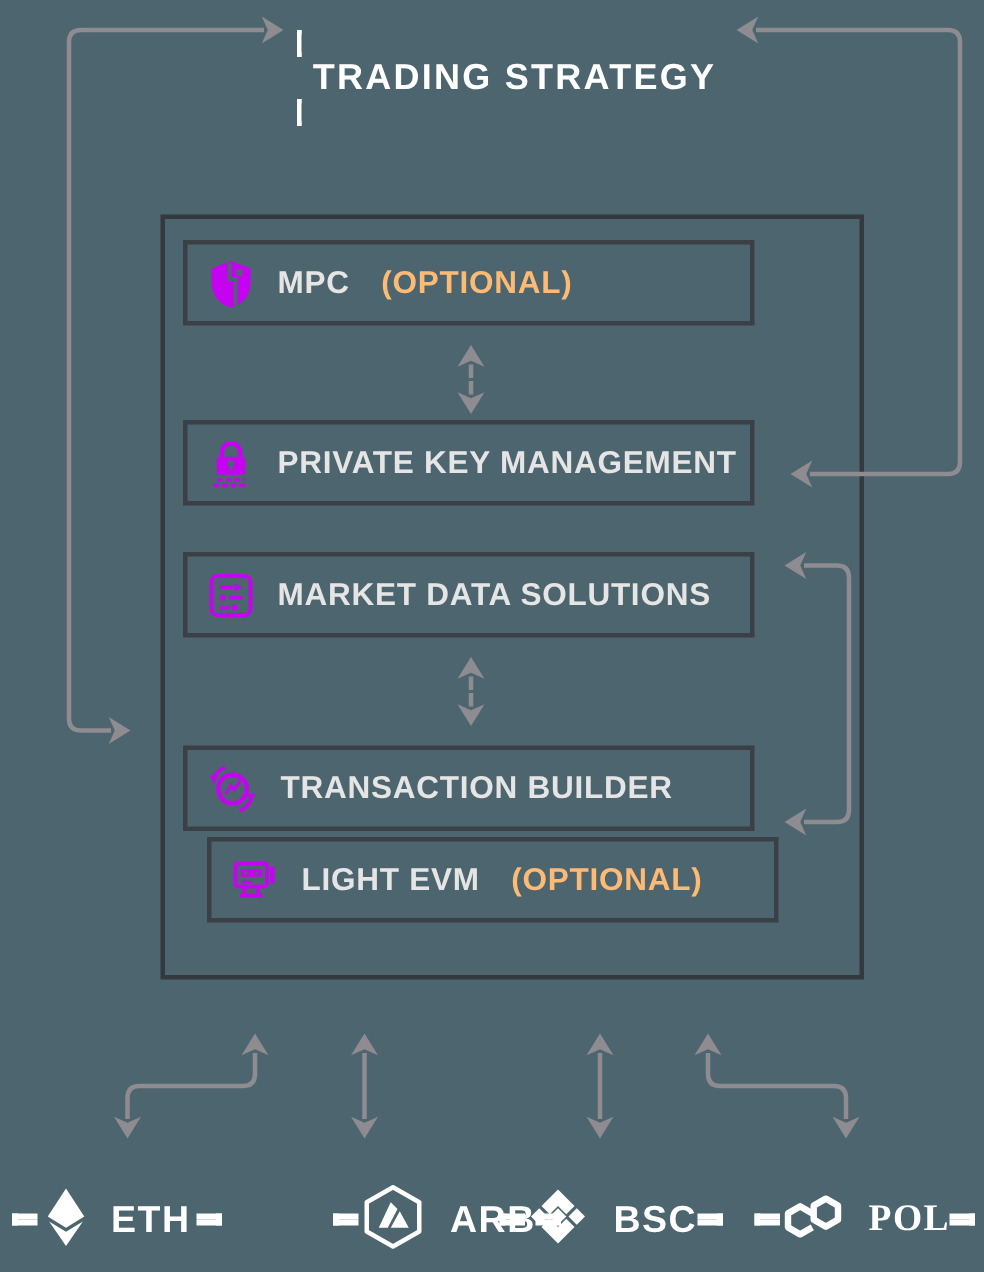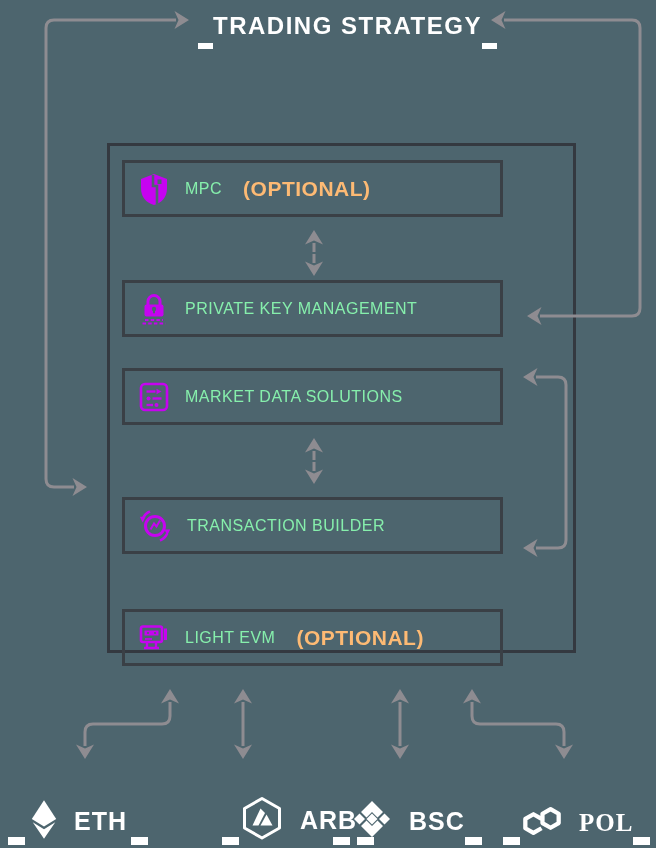--- a/index.html
+++ b/index.html
@@ -4,52 +4,52 @@
 <style>
   html,body{margin:0;padding:0;background:#4D656E;}
   #canvas{
     position:relative;width:656px;height:848px;overflow:hidden;
     background:#4D656E;
     font-family:"Liberation Sans", sans-serif;
     -webkit-font-smoothing:antialiased;
   }
   
   .title-wrap{
-    position:absolute;left:198px;top:2px;width:290px;height:47px;
-    display:flex;align-items:flex-end;justify-content:space-between;
+    position:absolute;left:198px;top:20px;width:290px;height:47px;
+    display:flex;align-items:flex-start;justify-content:space-between;flex-direction:column;
   }
   .title-label{
     align-self:center;color:#FFFFFF;font-size:24px;font-weight:bold;
     letter-spacing:1.5px;white-space:nowrap;
   }
   .brk{flex:0 0 12px;}
   .brk.l{border-left:3px solid #FFF;border-top:3px solid #FFF;border-bottom:3px solid #FFF;}
   .brk.r{border-right:3px solid #FFF;border-top:3px solid #FFF;border-bottom:3px solid #FFF;}
   
   .main-frame{
     position:absolute;left:107px;top:143px;width:469px;height:510px;
     border:3px solid #343940;box-sizing:border-box;
   }
   .node{
     position:absolute;left:122px;width:381px;height:57px;box-sizing:border-box;
     border:3px solid #3A4046;display:flex;align-items:center;
     padding-left:11px;gap:13px;
   }
   .node .ic{flex:0 0 auto;display:flex;}
-  .node .lbl{color:#86efac;font-size:16px;font-weight:normal;letter-spacing:.5px;white-space:nowrap;}
+  .node .lbl{color:#e5e5e5;font-size:21px;font-weight:bold;letter-spacing:.5px;white-space:nowrap;}
   .node .sfx{color:#fdba74;font-size:21px;font-weight:bold;letter-spacing:.5px;margin-left:8px;white-space:nowrap;}
   #node-mpc{top:160px;}
   #node-pkm{top:280px;}
   #node-mds{top:368px;}
   #node-tb {top:497px;}
-  #node-evm{top:609px;}
+  #node-evm{top:558px;margin-left:16px;}
   
   .chain{
     position:absolute;top:781px;height:64px;
-    display:flex;align-items:flex-end;justify-content:space-between;
+    display:flex;align-items:center;justify-content:space-between;
   }
   .chain .cbrk{flex:0 0 13px;}
   .chain .cbrk.l{border-left:4px solid #FFF;border-top:4px solid #FFF;border-bottom:4px solid #FFF;}
   .chain .cbrk.r{border-right:4px solid #FFF;border-top:4px solid #FFF;border-bottom:4px solid #FFF;}
   .chain .mid{display:flex;align-items:center;gap:15px;}
   .chain .clbl{color:#FFF;font-size:25px;font-weight:bold;letter-spacing:1px;}
   #chain-eth{left:8px;width:140px;}
   #chain-arb{left:178px;width:140px;padding-left:44px;}
   #chain-bsc{left:333px;width:145px;}
   #chain-pol{left:503px;width:140px;font-family:Liberation Serif, serif;}

